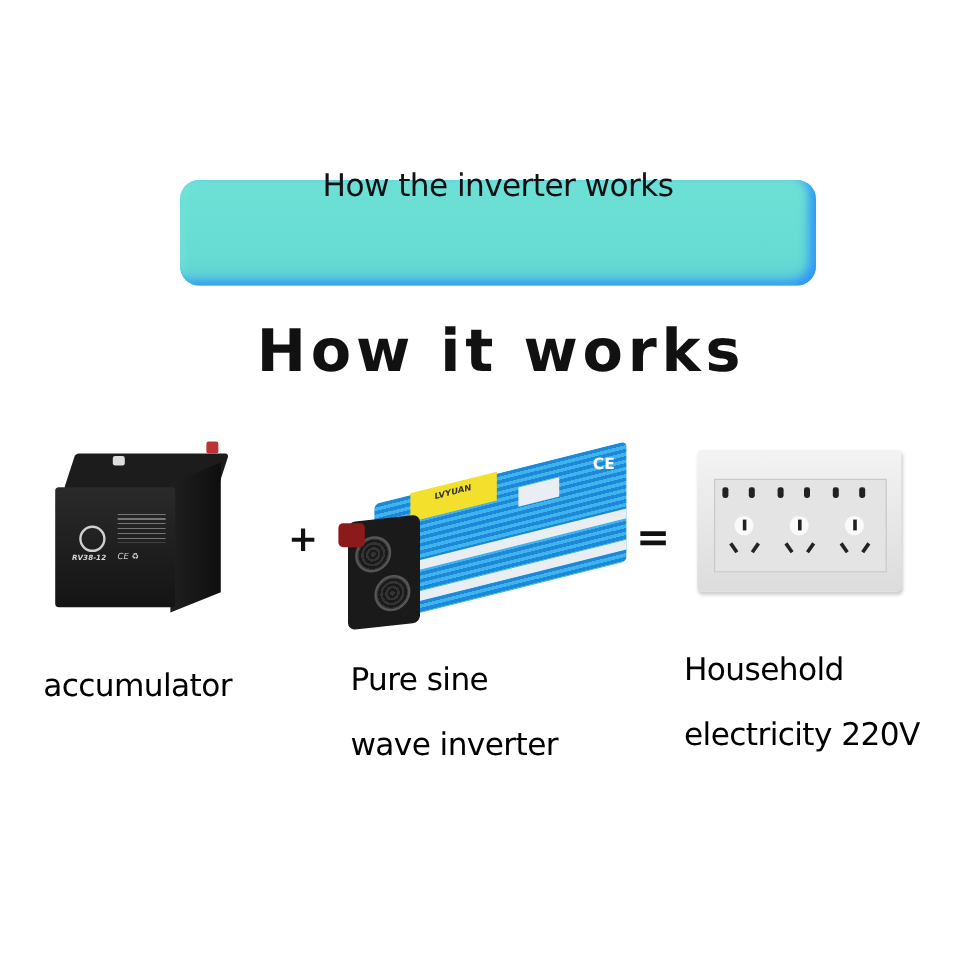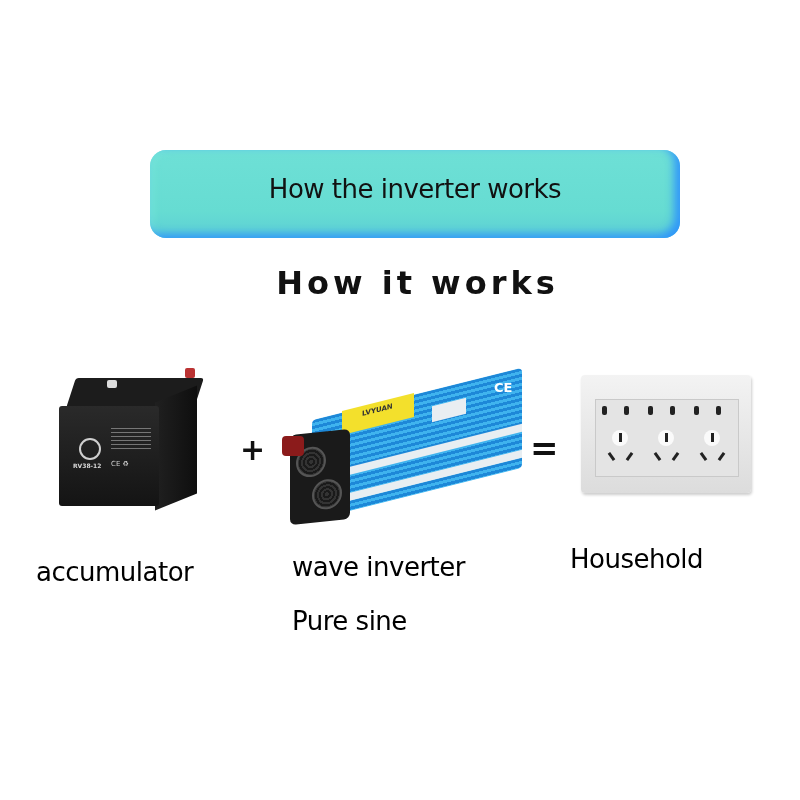--- a/index.html
+++ b/index.html
@@ -6,39 +6,39 @@
     body {
       width: 800px; height: 800px; background: #ffffff;
       position: relative; overflow: hidden;
       font-family: "Liberation Sans", "DejaVu Sans", sans-serif;
     }
     .banner {
       position: absolute; left: 150px; top: 150px; width: 530px; height: 88px;
       border-radius: 16px;
       background: linear-gradient(180deg, #6ee0d6 0%, #66dcd2 70%, #5ccfd6 100%);
       box-shadow: inset -6px -4px 8px rgba(40,140,255,0.85), inset 4px 2px 6px rgba(120,230,220,0.6);
-      display: flex; align-items: center; justify-content: center;
+      display: flex; justify-content: center;
     }
     .banner-text {
       font-family: "DejaVu Sans", sans-serif; font-size: 26px; color: #111;
       letter-spacing: -0.5px; margin-top: -10px;
     }
     .subtitle {
       position: absolute; left: 0; width: 800px; top: 264px; text-align: center;
-      font-family: "DejaVu Sans", sans-serif; font-weight: bold; font-size: 32px;
+      font-family: "DejaVu Sans", sans-serif; font-weight: bold; font-size: 49px;
       letter-spacing: 4px; color: #111; padding-left: 35px; box-sizing: border-box;
     }
     .caption {
       position: absolute; font-family: "DejaVu Sans", sans-serif; font-size: 26px;
       color: #000000; line-height: 54px; letter-spacing: -0.5px;
     }
     .op { position: absolute; font-family: "DejaVu Sans", sans-serif; font-weight: bold; color: #111; }
 
     
-    .battery { position: absolute; left: 59px; top: 370px; width: 150px; height: 140px; }
+    .battery { position: absolute; left: 46px; top: 370px; width: 150px; height: 140px; font-style: italic; }
     .battery .top {
       position: absolute; left: 12px; top: 8px; width: 128px; height: 30px;
       background: #1c1c1c; transform: skewX(-18deg); border-radius: 3px;
     }
     .battery .front {
       position: absolute; left: 0; top: 36px; width: 100px; height: 100px;
       background: linear-gradient(180deg, #2a2a2a, #141414); border-radius: 3px;
     }
     .battery .side {
       position: absolute; left: 96px; top: 24px; width: 42px; height: 108px;
@@ -188,18 +188,19 @@
     <div class="slot" style="left:115px; top:33px;"></div>
     <div class="slot l" style="left:106px; top:52px;"></div>
     <div class="slot r" style="left:124px; top:52px;"></div>
   </div>
 </div>
 
 <div class="caption" style="left:36px; top:545px;">
   <div>accumulator</div>
 </div>
 <div class="caption" style="left:292px; top:540px;">
+  <div>Pure sine</div>
   <div>wave inverter</div>
-  <div>Pure sine</div>
 </div>
 <div class="caption" style="left:570px; top:532px;">
   <div>Household</div>
+  <div>electricity 220V</div>
 </div>
 
 </body></html>

